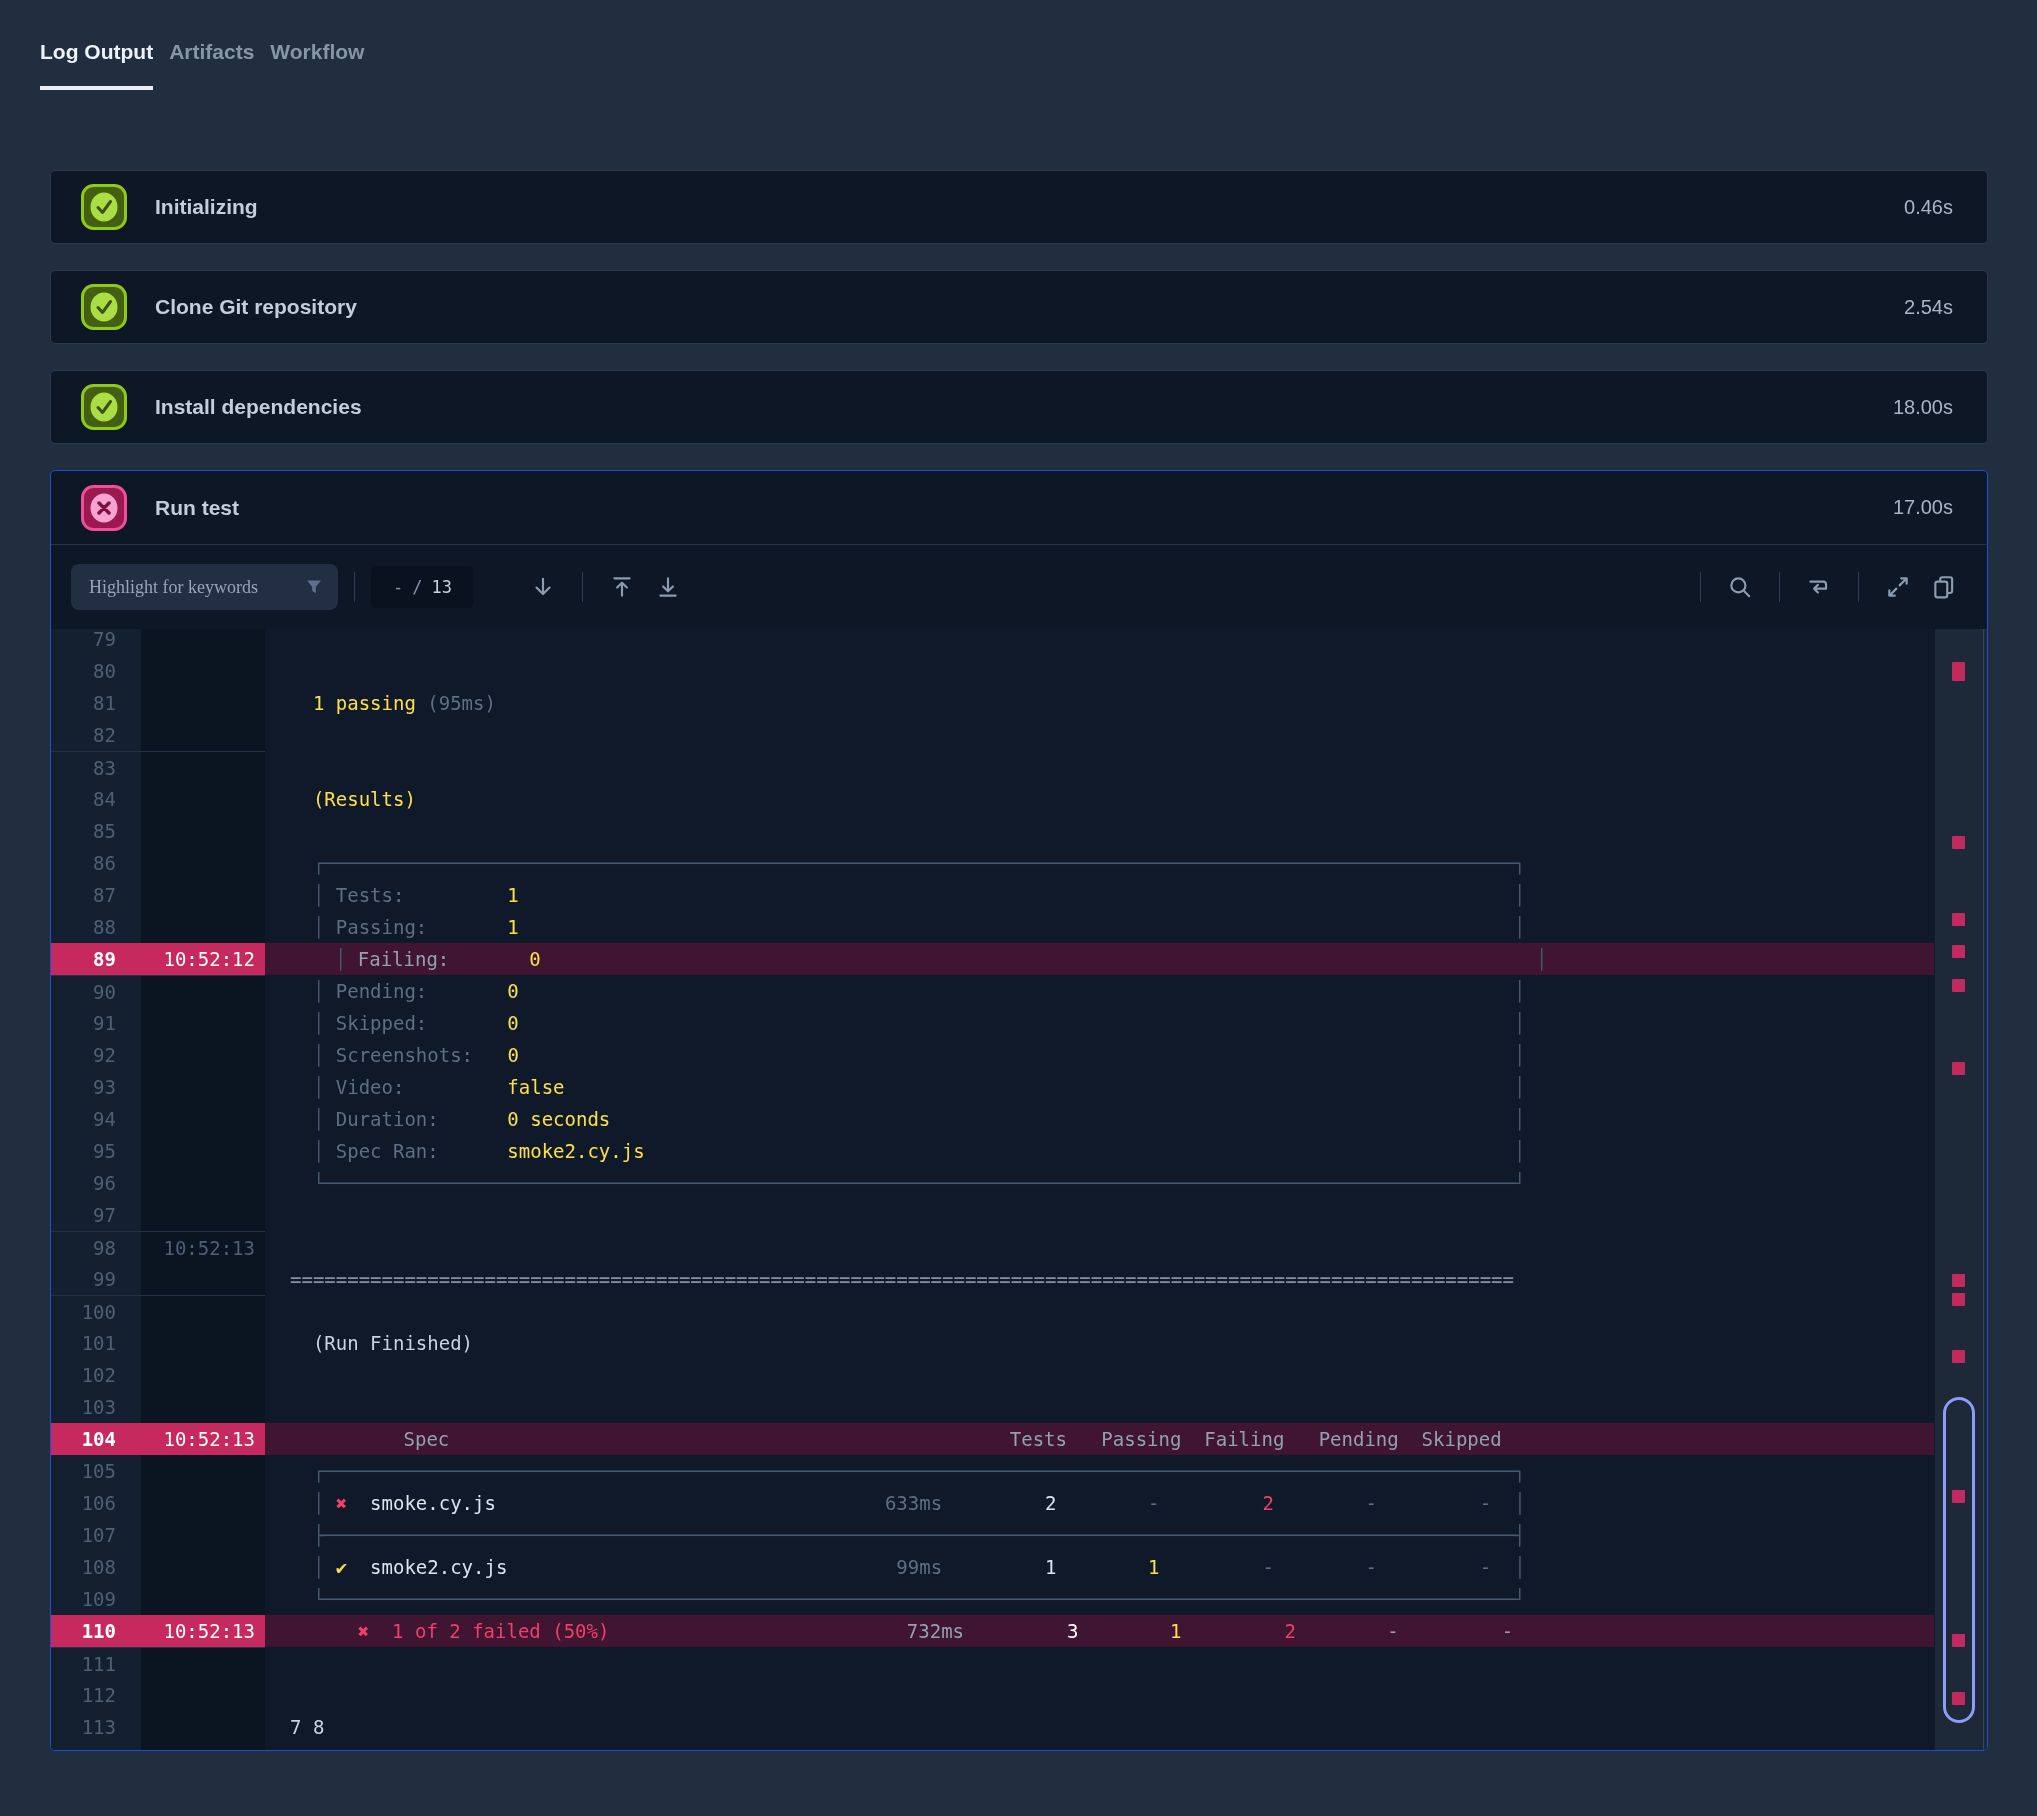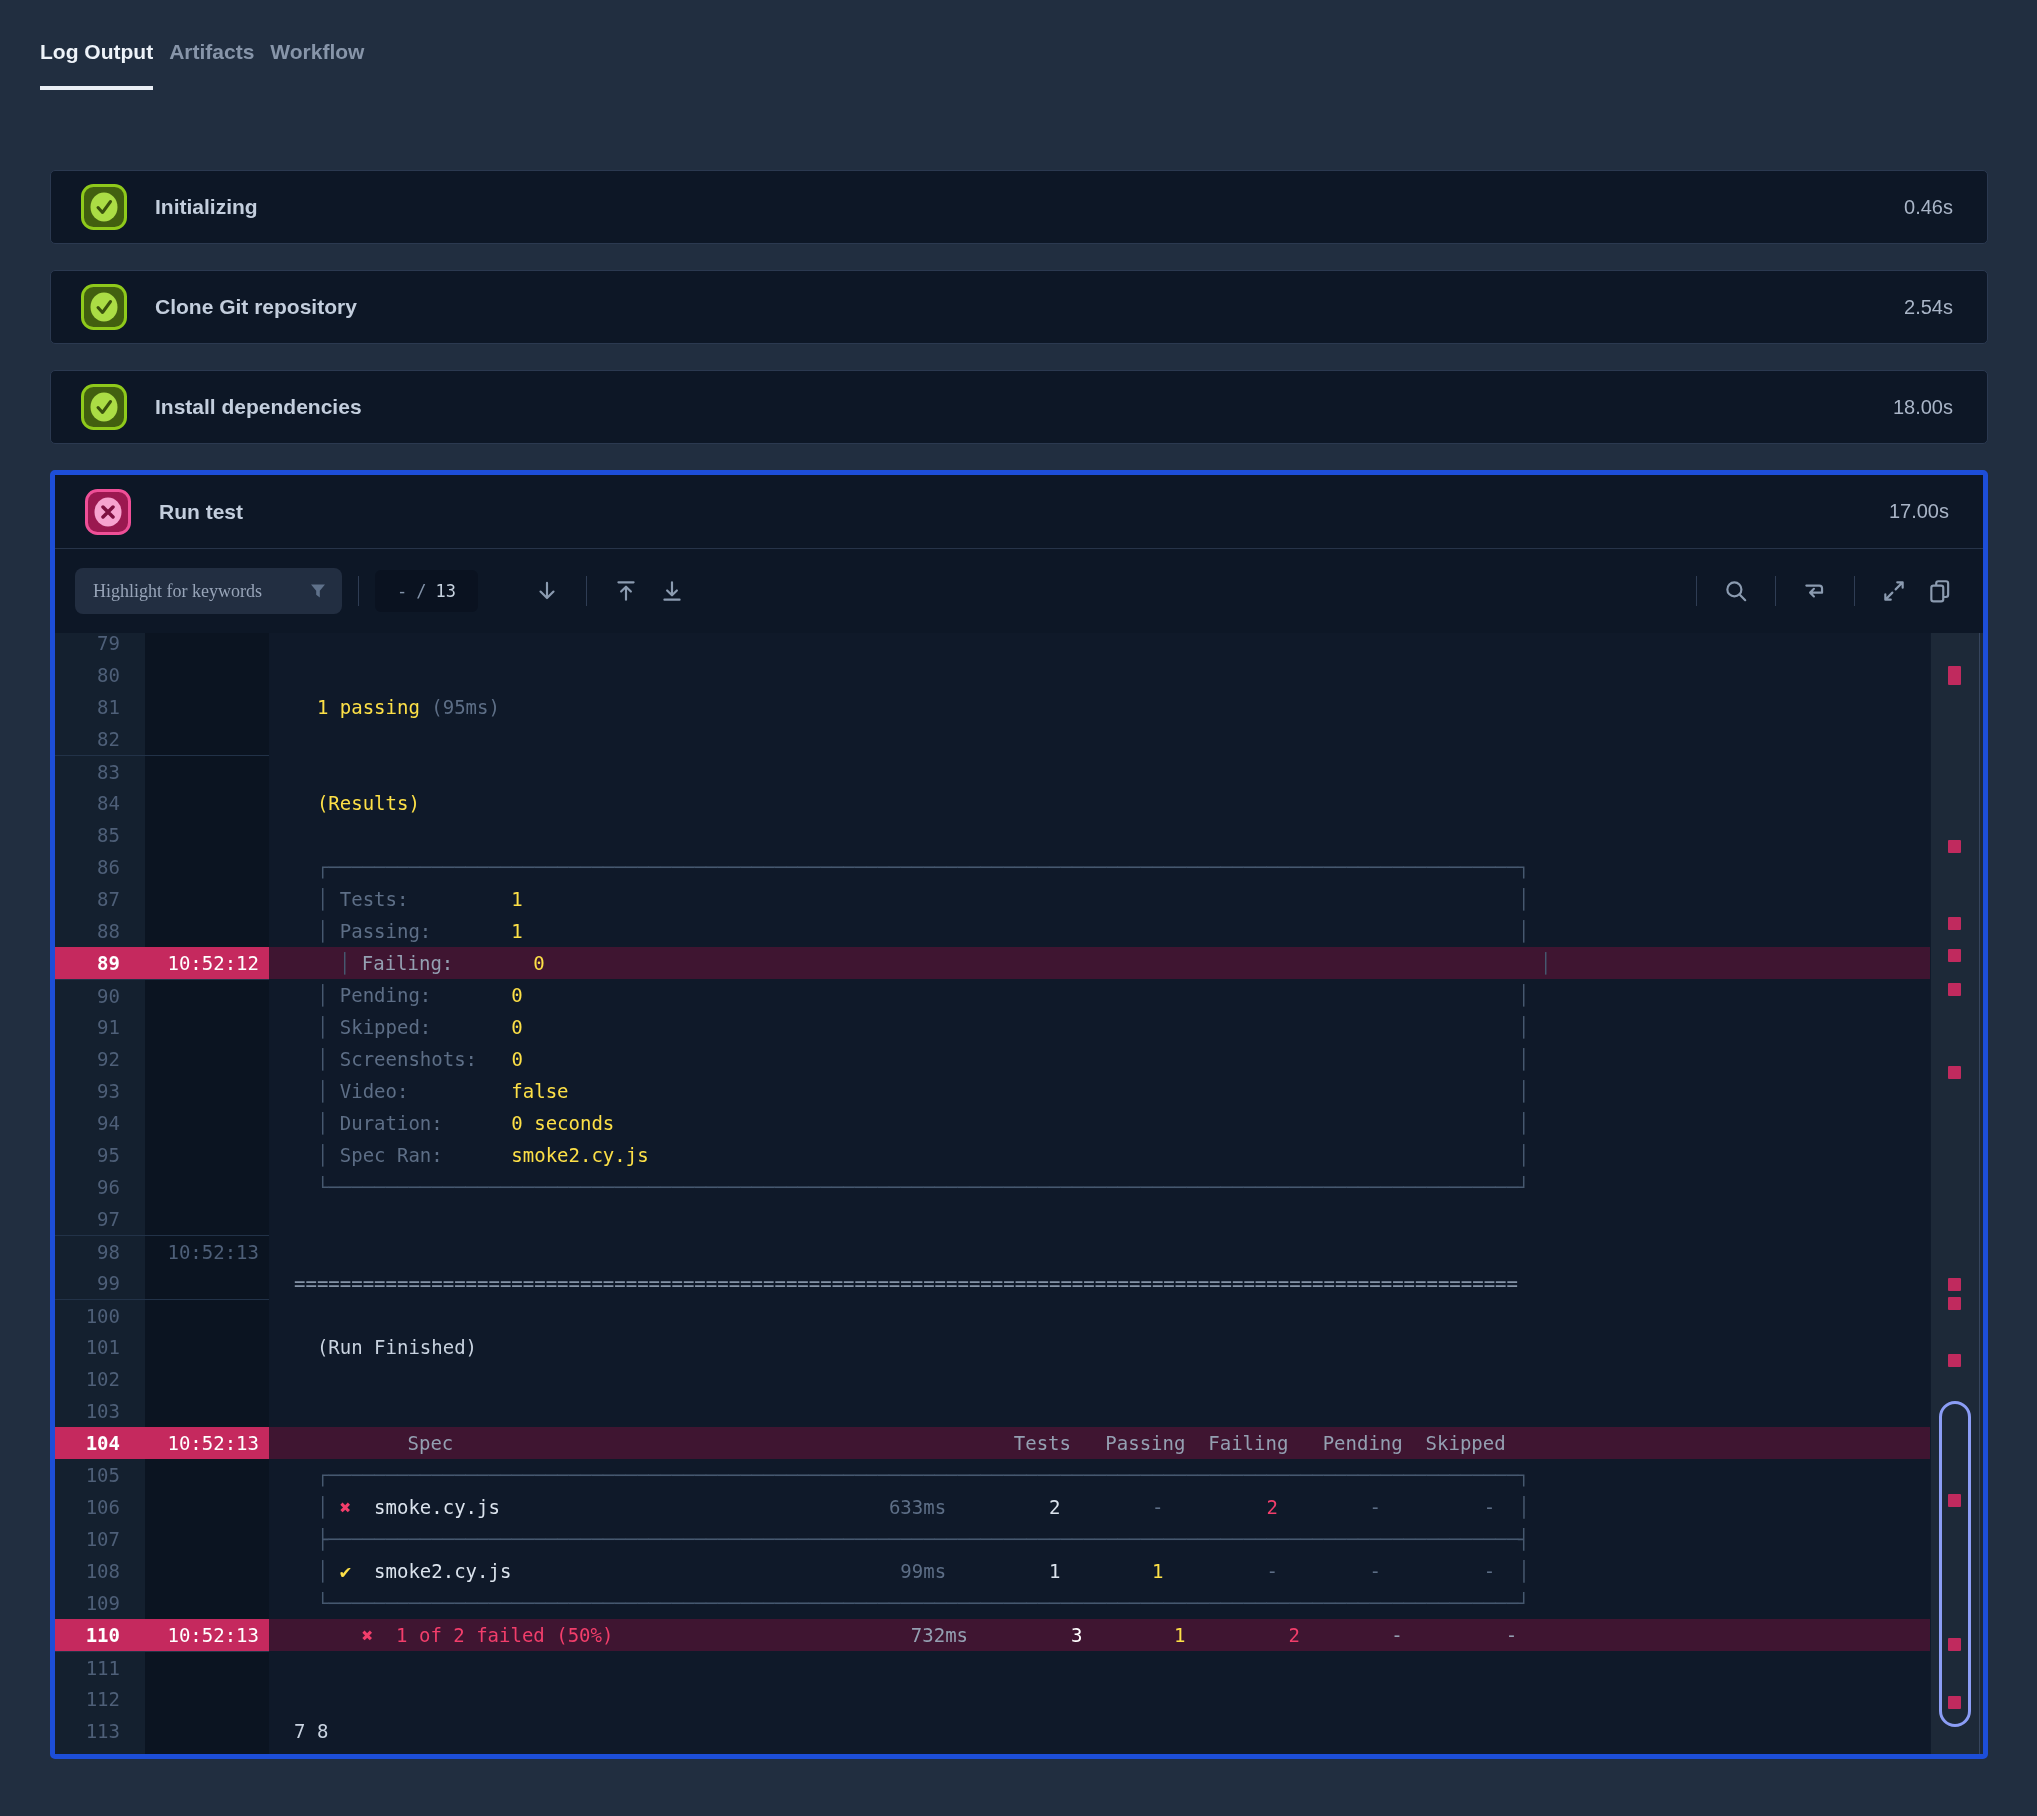--- a/index.html
+++ b/index.html
@@ -12,21 +12,21 @@
   .tab.active { color:#eef3f9; border-bottom-color:#e9eef5; }
 
   
   .steps { margin:80px 50px 0; }
   .step { height:74px; background:#0d1726; border:1px solid #2b3950; border-radius:5px;
           display:flex; align-items:center; padding:0 34px 0 30px; margin-bottom:26px; cursor:pointer;justify-content:space-between; }
   .step-label { margin-left:28px; font-size:21px; font-weight:700; color:#c3cedd; }
   .step-duration { margin-left:auto; font-size:20px; color:#a9b5c7; }
 
   
-  .run-box { margin:0 50px; background:#0d1726; border:5px solid #1d4ed8; border-radius:5px; overflow:hidden; }
+  .run-box { margin:0 50px; background:#0d1726; border:1px solid #1d4ed8; border-radius:5px; overflow:hidden; }
   .run-header { height:74px; display:flex; align-items:center; padding:0 34px 0 30px; border-bottom:1px solid #273449; cursor:pointer; }
 
   
   .toolbar { height:84px; display:flex; align-items:center; padding:0 20px 0 20px; }
   .kw-wrap { position:relative; }
   .kw-input { width:267px; height:46px; background:#222e41; border:none; border-radius:8px;
               color:#97a4b8; font-size:18px; padding:0 48px 0 18px; outline:none; font-family:Liberation Serif, serif; }
   .kw-input::placeholder { color:#97a4b8; opacity:1; }
   .kw-funnel { position:absolute; right:14px; top:13px; color:#5f718a; }
   .tb-divider { width:1px; height:30px; background:#2f3d54; margin:0 16px; }

